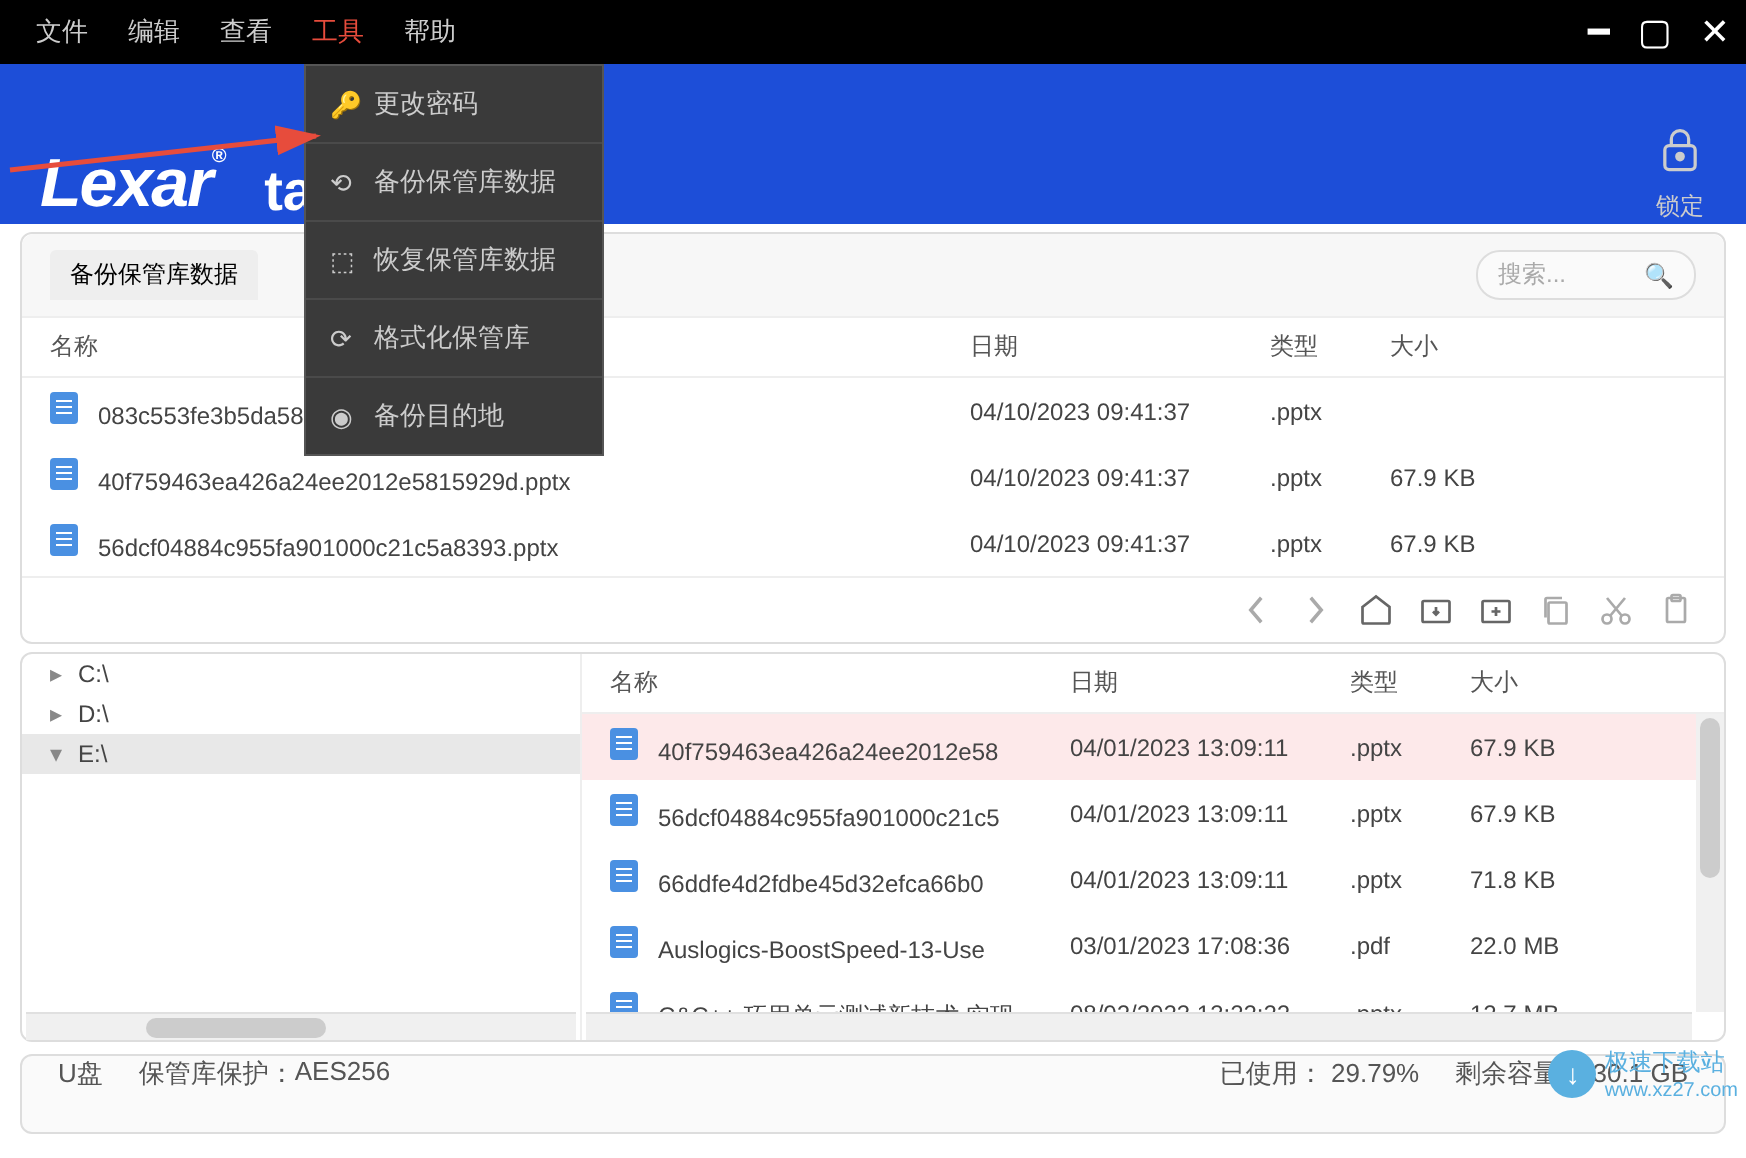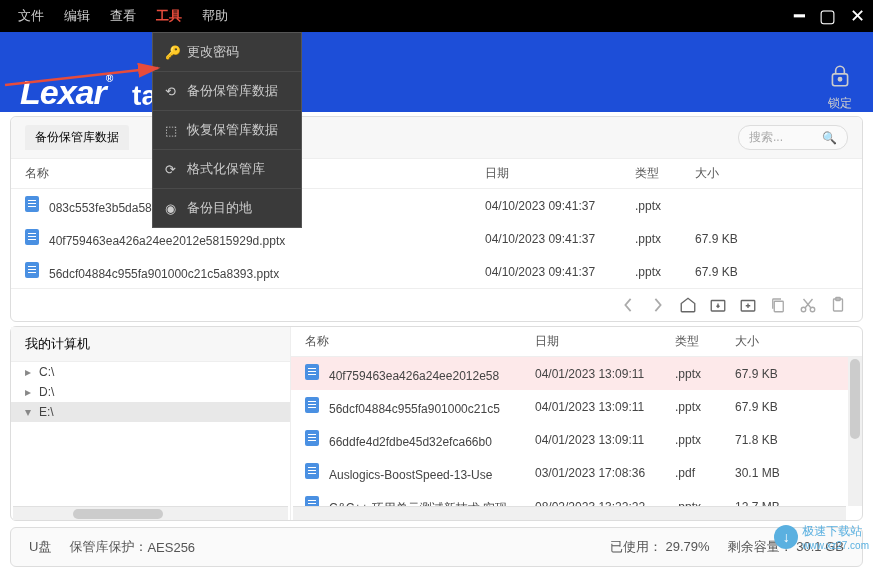--- a/index.html
+++ b/index.html
@@ -1,19 +1,19 @@
 <!DOCTYPE html>
 <html><head>
 <meta charset="utf-8">
 <style>
 * { margin: 0; padding: 0; box-sizing: border-box; font-family: "Microsoft YaHei", Arial, sans-serif; }
 body { width: 873px; height: 579px; background: #fff; overflow: hidden; position: relative; }
 .top-bar { background: #000; height: 32px; display: flex; align-items: center; padding: 0 8px; color: #ccc; font-size: 13px; }
 .menu-item { padding: 4px 10px; cursor: pointer; }
-.menu-item.active { color: #e74c3c; font-weight: bold; }
+.menu-item.active { color: #e74c3c; }
 .window-controls { margin-left: auto; display: flex; gap: 14px; font-size: 18px; color: #fff; }
 .header { background: #1d4ed8; height: 80px; display: flex; align-items: flex-end; padding: 0 20px; color: #fff; }
 .logo { font-size: 34px; font-weight: bold; font-style: italic; letter-spacing: -1px; }
 .logo sup { font-size: 10px; vertical-align: top; }
 .product { font-size: 28px; font-weight: bold; margin-left: 20px; }
 .product sup { font-size: 10px; vertical-align: top; }
 .lock-btn { margin-left: auto; text-align: center; color: #ccc; font-size: 12px; }
 .lock-icon { font-size: 24px; display: block; }
 .dropdown { position: absolute; left: 152px; top: 32px; background: #3a3a3a; border: 1px solid #555; width: 150px; z-index: 100; }
 .dropdown-item { padding: 10px 12px; color: #ccc; font-size: 13px; display: flex; align-items: center; gap: 8px; border-bottom: 1px solid #4a4a4a; cursor: pointer; }
@@ -38,21 +38,21 @@
 .file-icon::after { content: ""; position: absolute; top: 4px; left: 3px; right: 3px; height: 1px; background: #fff; box-shadow: 0 3px 0 #fff, 0 6px 0 #fff; }
 .toolbar { display: flex; justify-content: flex-end; padding: 6px 14px; gap: 10px; border-top: 1px solid #eee; color: #888; }
 .tb-icon { width: 20px; height: 20px; cursor: pointer; display: flex; align-items: center; justify-content: center; }
 .panel-bot { border: 1px solid #ddd; border-radius: 6px; margin: 4px 10px; background: #fff; display: flex; height: 195px; }
 .tree { width: 280px; border-right: 1px solid #eee; font-size: 12px; padding: 0; }
 .tree-hdr { padding: 8px 14px; background: #f7f7f7; font-size: 13px; border-bottom: 1px solid #eee; }
 .tree-item { padding: 3px 14px; cursor: pointer; color: #444; }
 .tree-item.sel { background: #e8e8e8; }
 .tree-arrow { display: inline-block; width: 10px; margin-right: 4px; color: #888; }
 .file-list { flex: 1; overflow: hidden; }
-.status-bar { height: 40px; margin: 6px 10px 0; border: 1px solid #ddd; border-radius: 6px; display: flex; align-items: center; padding: 0 18px; font-size: 13px; color: #555; background: #fafafa; }
+.status-bar { height: 40px; margin: 6px 10px 0; border: 1px solid #ddd; border-radius: 6px; display: flex; padding: 0 18px; font-size: 13px; color: #555; background: #fafafa; }
 .status-right { margin-left: auto; }
 .scrollbar-h { height: 14px; background: #f0f0f0; margin: 0 2px; display: flex; align-items: center; border-top: 1px solid #e0e0e0; }
 .scrollbar-h .thumb-l { width: 90px; height: 10px; background: #ccc; border-radius: 5px; margin-left: 60px; }
 .scrollbar-v { position: absolute; right: 0; top: 30px; bottom: 14px; width: 14px; background: #f0f0f0; }
 .scrollbar-v .thumb { width: 10px; height: 80px; background: #ccc; border-radius: 5px; margin: 2px auto; }
 .watermark { position: absolute; right: 4px; bottom: 28px; font-size: 12px; color: #5ab0e0; display: flex; align-items: center; gap: 4px; z-index: 50; }
 .watermark .wm-icon { width: 24px; height: 24px; background: #5ab0e0; border-radius: 50%; display: flex; align-items: center; justify-content: center; color: #fff; font-size: 14px; }
 </style>
 </head>
 <body>
@@ -195,21 +195,20 @@
         <svg width="18" height="18" viewBox="0 0 24 24" fill="none" stroke="#aaa" stroke-width="1.8">
           <rect x="6" y="4" width="12" height="16" rx="1"></rect>
           <rect x="9" y="2" width="6" height="4" rx="1"></rect>
         </svg>
       </span>
   </div>
 </div>
 
 <div class="panel-bot">
   <div class="tree" style="position:relative">
-    <div class="tree-hdr">我的计算机</div>
     <div id="drives">
         <div class="tree-item"><span class="tree-arrow">▸</span>C:\</div>
         <div class="tree-item"><span class="tree-arrow">▸</span>D:\</div>
         <div class="tree-item sel"><span class="tree-arrow">▾</span>E:\</div>
       </div>
     <div class="scrollbar-h" style="position:absolute;bottom:0;left:0;right:0">
         <div class="thumb-l"></div>
       </div>
   </div>
   <div class="file-list" style="position:relative">
@@ -235,21 +234,21 @@
         <div class="file-row">
           <div class="c-name2"><span class="file-icon"></span>66ddfe4d2fdbe45d32efca66b0</div>
           <div class="c-date2">04/01/2023 13:09:11</div>
           <div class="c-type">.pptx</div>
           <div class="c-size">71.8 KB</div>
         </div>
         <div class="file-row">
           <div class="c-name2"><span class="file-icon"></span>Auslogics-BoostSpeed-13-Use</div>
           <div class="c-date2">03/01/2023 17:08:36</div>
           <div class="c-type">.pdf</div>
-          <div class="c-size">30.1 MB</div>
+          <div class="c-size">22.0 MB</div>
         </div>
         <div class="file-row">
           <div class="c-name2"><span class="file-icon"></span>C&amp;C++,巧用单元测试新技术,实现</div>
           <div class="c-date2">08/02/2023 13:22:22</div>
           <div class="c-type">.pptx</div>
           <div class="c-size">12.7 MB</div>
         </div>
       </div>
     <div class="scrollbar-v">
         <div class="thumb"></div>

